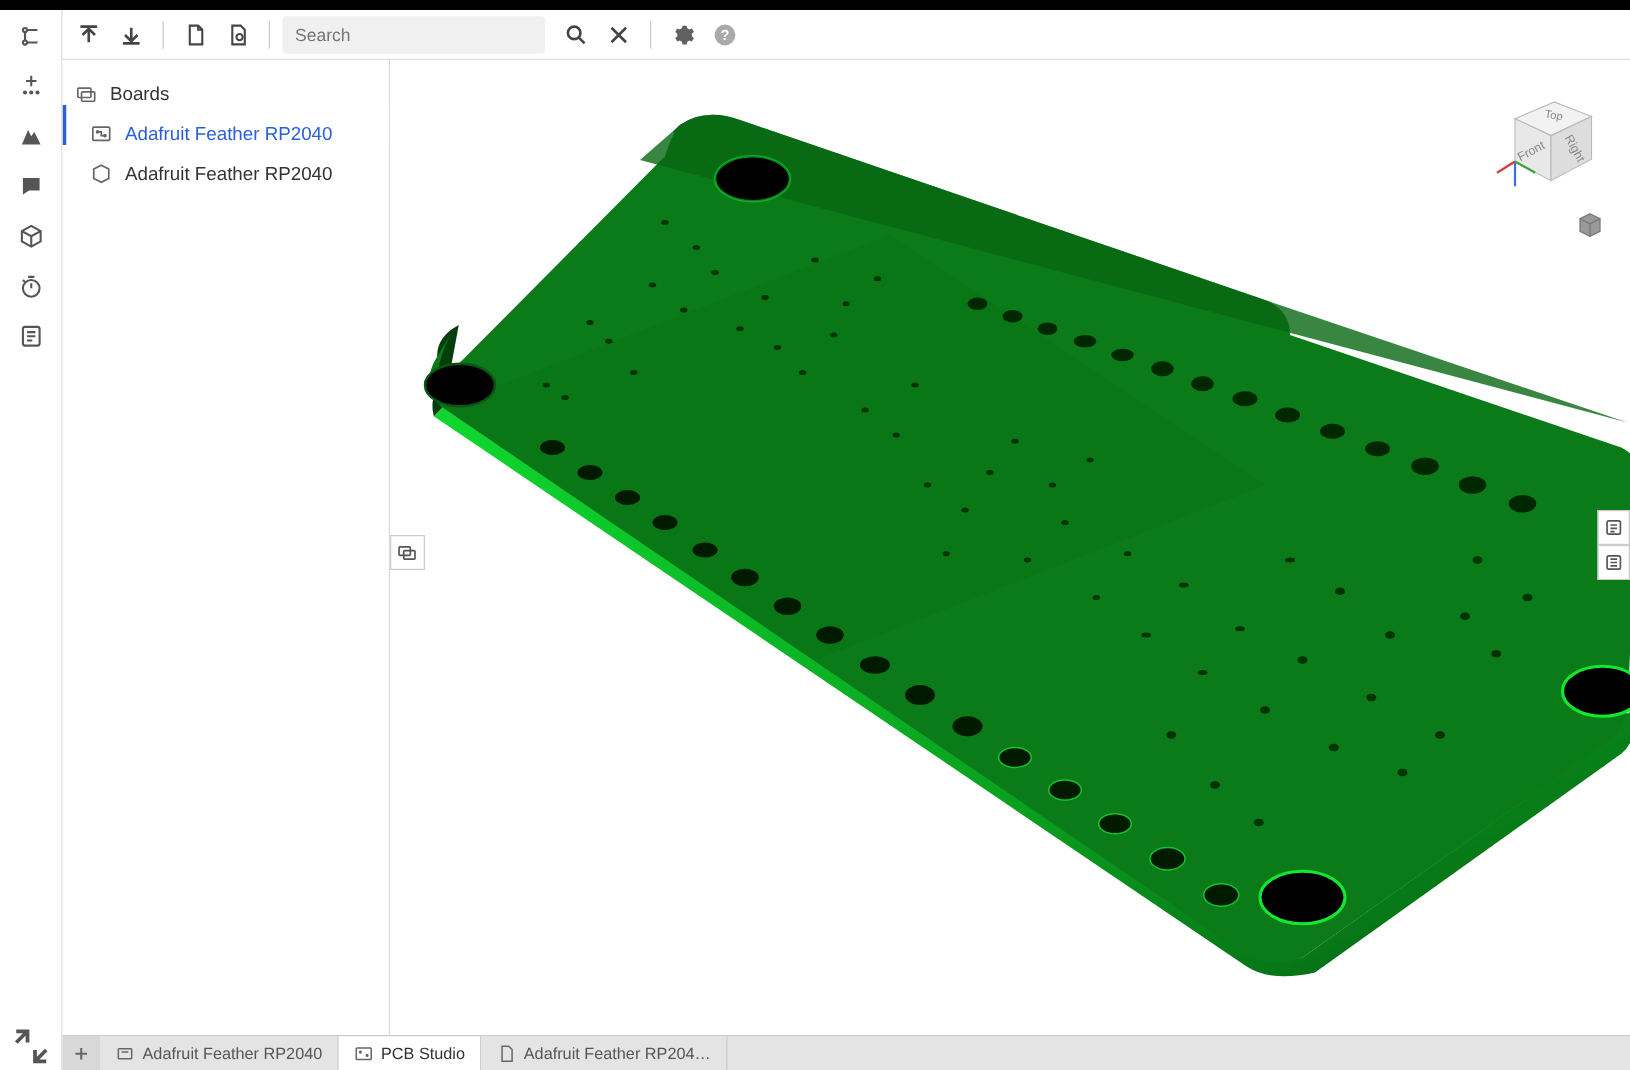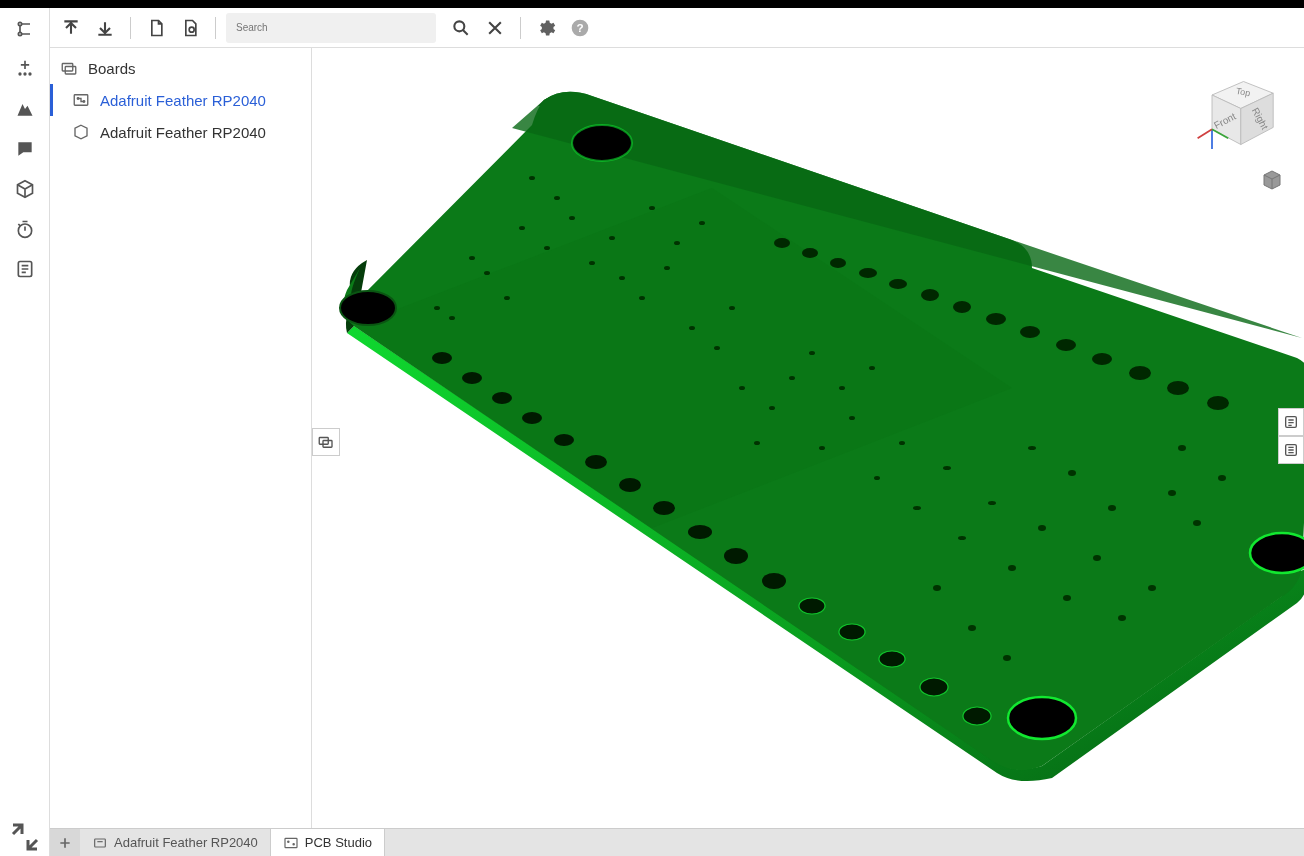--- a/index.html
+++ b/index.html
@@ -92,40 +92,40 @@
     border-radius: 3px;
     display: flex;
     align-items: center;
     padding: 0 10px;
   }
   .search-box input {
     border: none;
     background: transparent;
     outline: none;
     width: 100%;
-    font-size: 10px;
+    font-size: 14px;
     color: #0f172a;
   }
   
   .content-row {
     flex: 1;
     display: flex;
     position: relative;
     overflow: hidden;
   }
   
   .tree-panel {
     width: 262px;
     border-right: 1px solid #ddd;
     background: #fff;
     padding-top: 4px;
   }
   .tree-item {
     display: flex;
-    align-items: center;
+    align-items: flex-end;
     height: 32px;
     padding-left: 10px;
     gap: 10px;
     cursor: pointer;
   }
   .tree-item.selected {
     background: #fff;
     border-left: 3px solid #2a5fd7;
     padding-left: 7px;
   }
@@ -598,16 +598,24 @@
       <div class="tab active">
         <span class="ticon">
             <svg viewBox="0 0 24 24" fill="none" stroke="currentColor" stroke-width="1.8">
               <rect x="3" y="5" width="18" height="14" rx="1"></rect>
               <circle cx="8" cy="10" r="1" fill="currentColor"></circle>
               <circle cx="16" cy="14" r="1" fill="currentColor"></circle>
             </svg>
           </span>
         <span>PCB Studio</span>
       </div>
+      <div class="tab">
+        <span class="ticon">
+            <svg viewBox="0 0 24 24" fill="none" stroke="currentColor" stroke-width="1.8">
+              <path d="M7 3h8l4 4v14H7z"></path>
+            </svg>
+          </span>
+        <span>Adafruit Feather RP204…</span>
+      </div>
     </div>
 
   </div>
 </div>
 
 </body></html>

